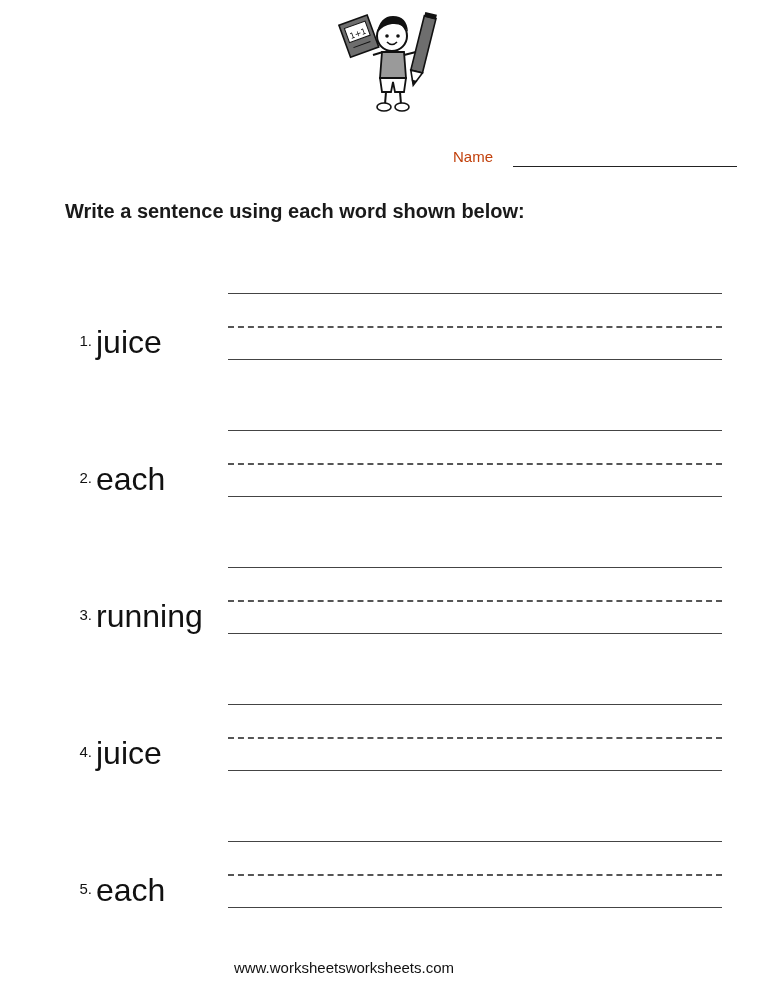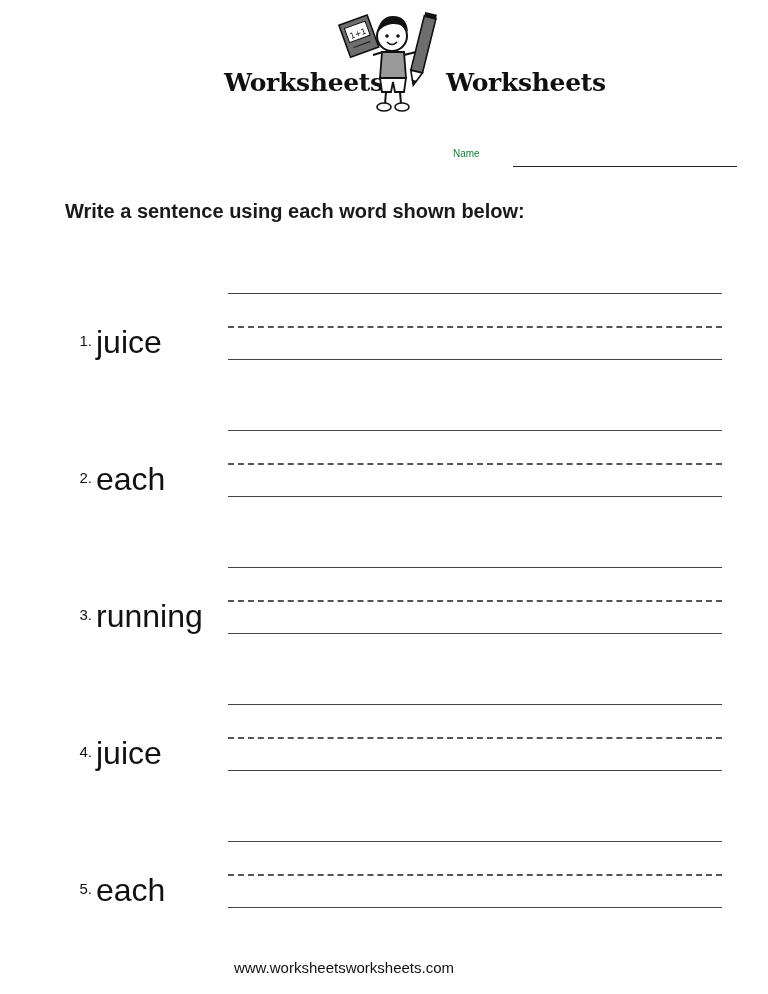--- a/index.html
+++ b/index.html
@@ -65,22 +65,22 @@
     left: 0;
     top: 0;
     font-size: 21px;
     color: #1a1a1a;
     white-space: nowrap;
   }
   .name-label {
     position: absolute;
     left: 388px;
     top: 8px;
-    font-size: 10px;
-    color: #15803d;
+    font-size: 15px;
+    color: #c2410c;
   }
   .name-rule {
     position: absolute;
     left: 448px;
     top: 26px;
     width: 224px;
     border-bottom: 1.5px solid #222;
   }
 
   
@@ -160,23 +160,20 @@
     text-align: center;
     font-size: 15px;
     color: #111;
   }
 </style>
 </head>
 <body>
 
 <div class="logo-block">
   <div class="logo-inner">
-    <div class="logo-text">
-      <span class="w1">Worksheets</span><span>Worksheets</span>
-    </div>
     <div class="logo-art">
       <svg width="110" height="108" viewBox="0 0 110 108" xmlns="http://www.w3.org/2000/svg">
 
         <g transform="rotate(-20 30 28)">
           <rect x="12" y="10" width="30" height="34" fill="#6e6e6e" stroke="#111" stroke-width="1.6"></rect>
           <rect x="16" y="15" width="22" height="15" fill="#ffffff" stroke="#111" stroke-width="1"></rect>
           <text x="27" y="27" font-family="DejaVu Sans, sans-serif" font-size="8" text-anchor="middle" fill="#111">1+1</text>
           <line x1="18" y1="36" x2="36" y2="36" stroke="#111" stroke-width="1"></line>
         </g>
 

